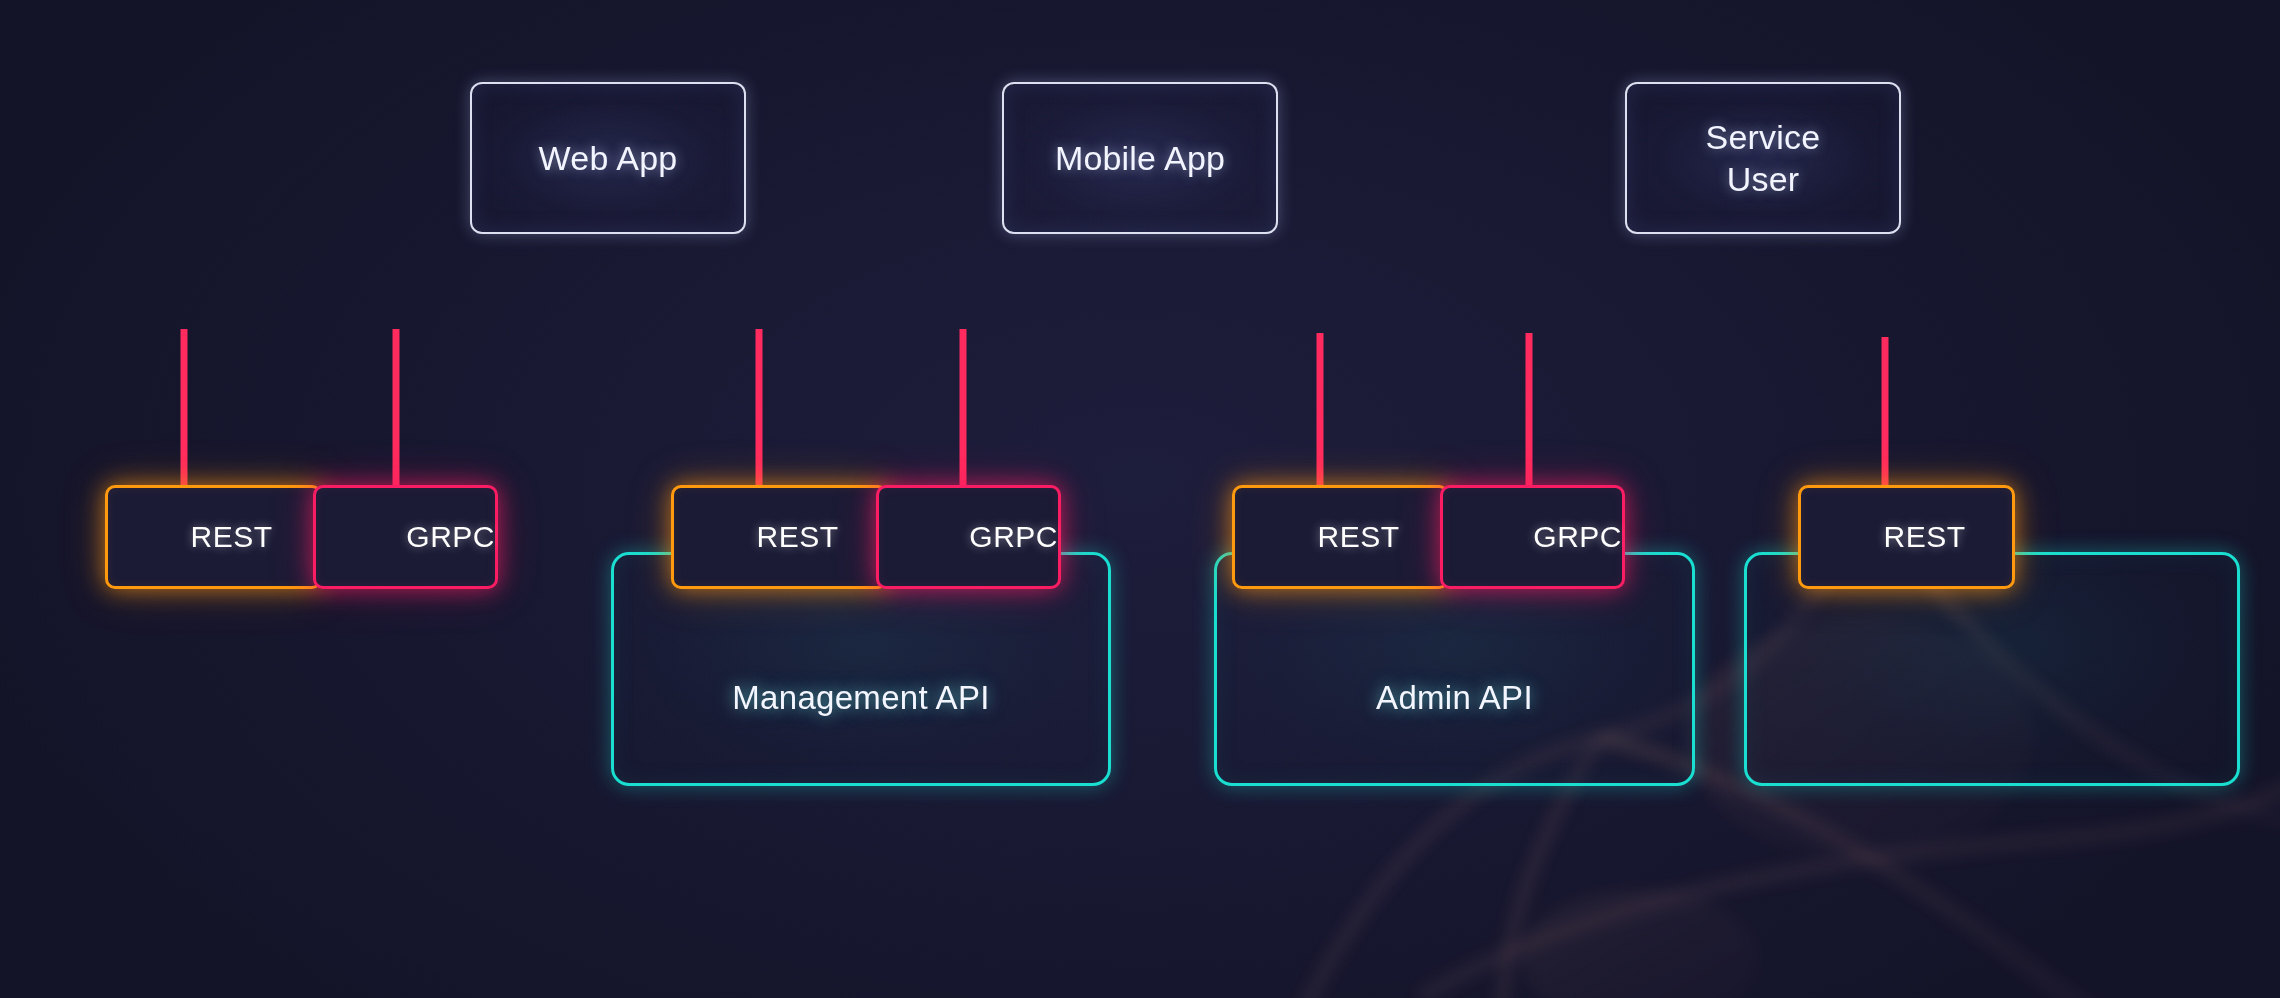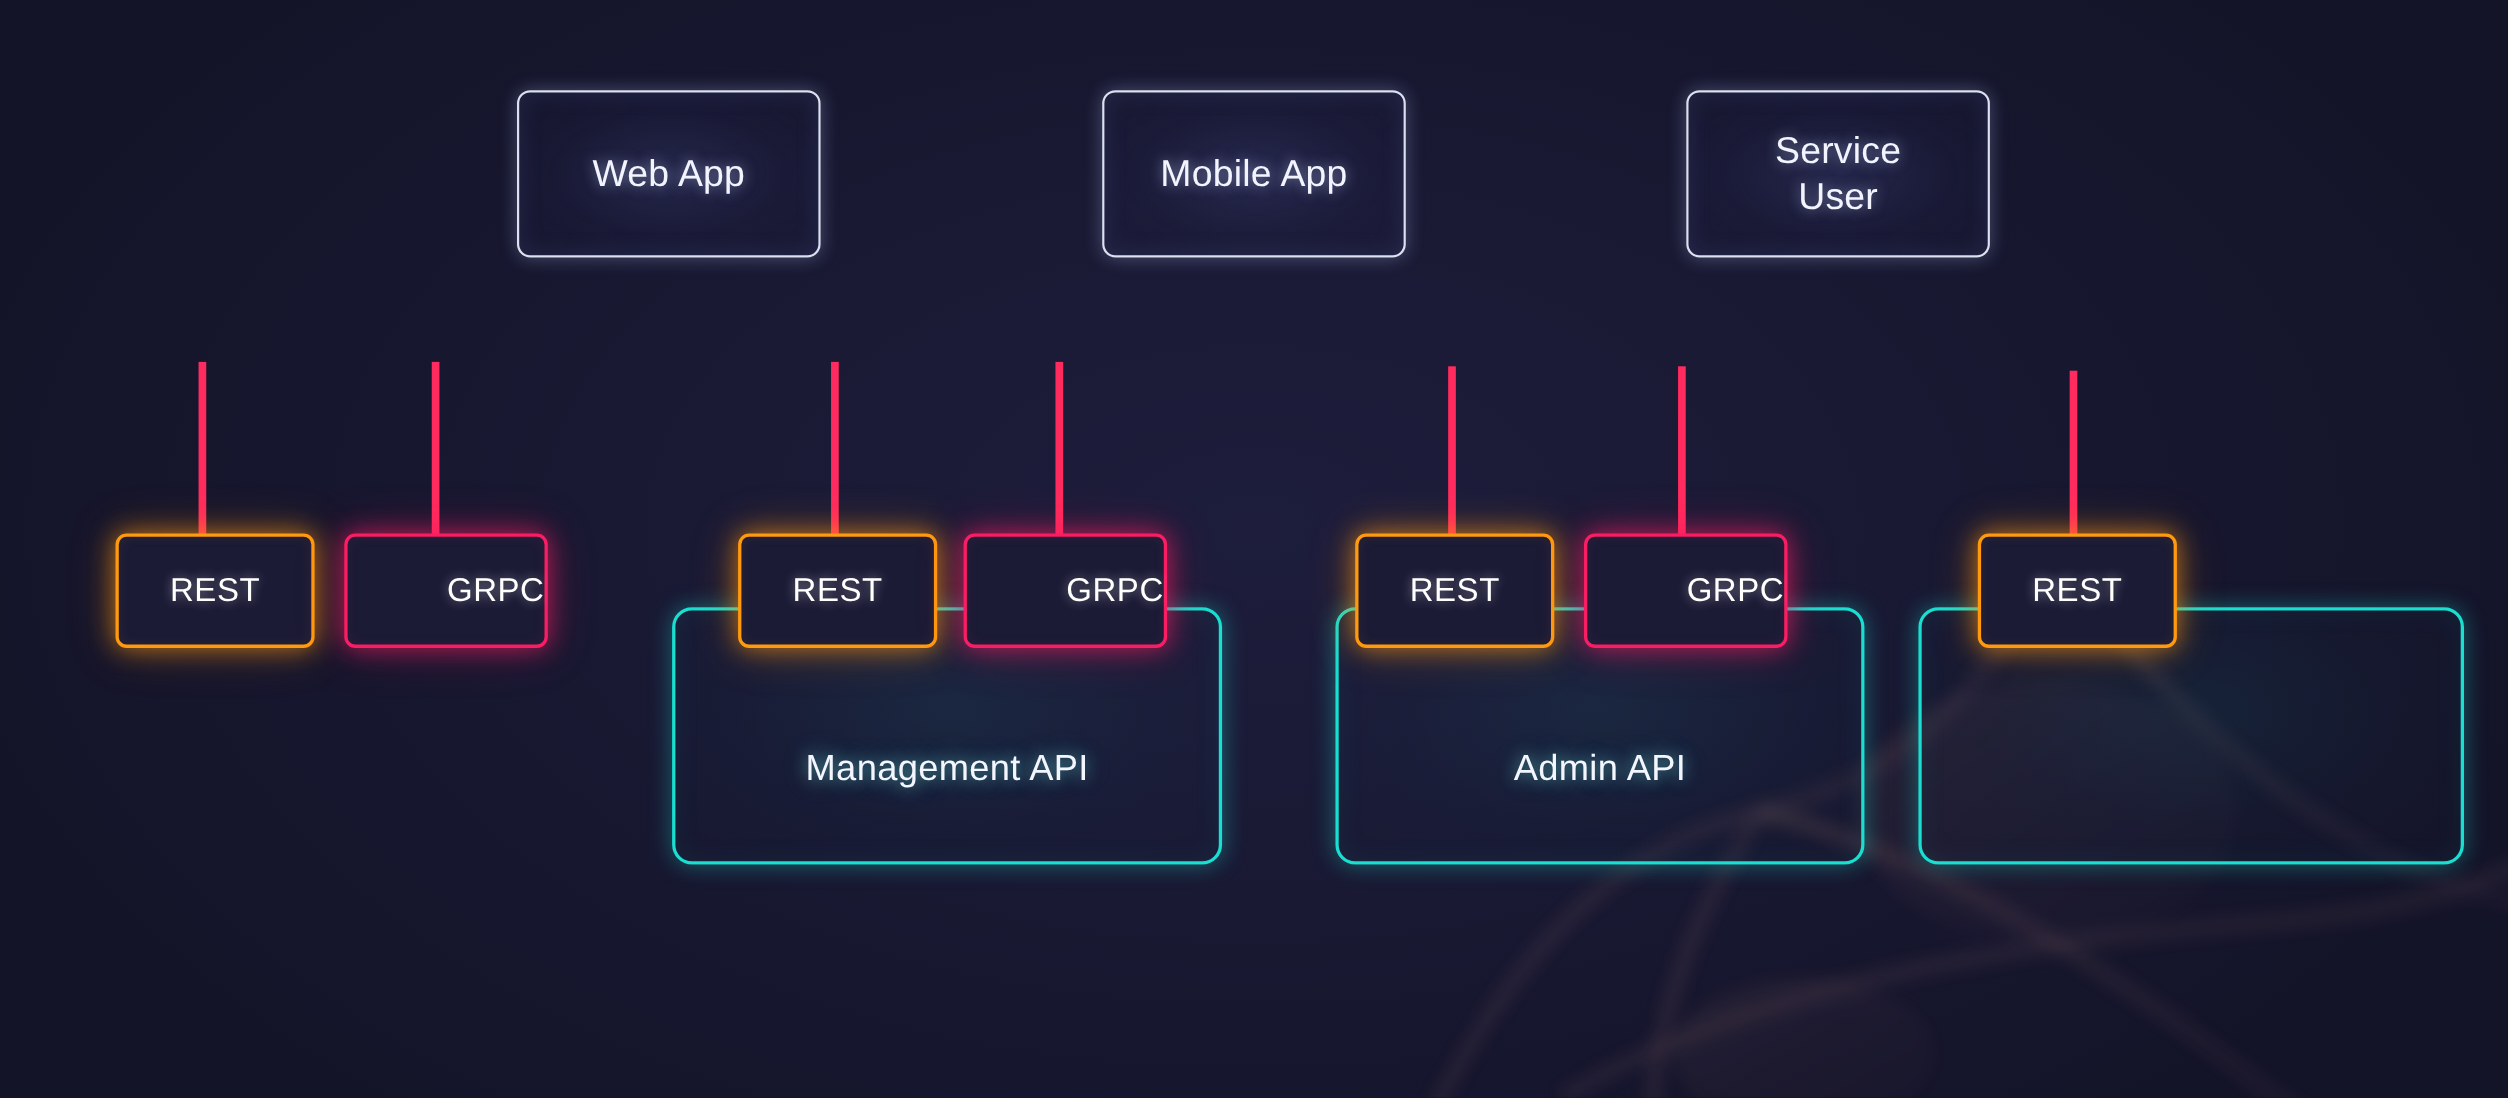--- a/index.html
+++ b/index.html
@@ -64,20 +64,21 @@
     font-size:30px;
     font-weight:300;
     letter-spacing:.5px;
     background:#1b1b36;
     z-index:5;
   }
   .proto span{text-shadow:0 0 10px rgba(255,255,255,.45);}
   .proto.rest{
     border:3px solid #ff9a0f;
     box-shadow:0 0 22px rgba(255,150,15,.62), 0 0 44px rgba(255,140,10,.28), inset 0 0 12px rgba(255,160,40,.07);
+    padding-left:36px;
   }
   .proto.grpc{
     border:3px solid #fb1d63;
     box-shadow:0 0 22px rgba(251,29,99,.62), 0 0 44px rgba(240,25,95,.28), inset 0 0 12px rgba(255,60,120,.07);
     justify-content:flex-end;
   }
 
   
   .arrow{position:absolute;z-index:4;pointer-events:none;}
   .arrow svg{display:block;overflow:visible;}
@@ -113,21 +114,21 @@
   </div>
 
   <div class="client-box" style="left:470px;top:82px;width:272px;height:148px;">
     <span>Web App</span>
   </div>
 
   <div class="client-box" style="left:1002px;top:82px;width:272px;height:148px;">
     <span>Mobile App</span>
   </div>
 
-  <div class="client-box" style="left:1533px;top:82px;width:272px;height:148px;flex-direction:column;">
+  <div class="client-box" style="left:1625px;top:82px;width:272px;height:148px;flex-direction:column;">
     <span>Service</span>
     <span>User</span>
   </div>
 
   <div class="arrow" style="left:159px;top:329px;">
     <svg width="50" height="222" viewBox="0 0 50 222">
       <rect x="21.5" y="0" width="7" height="180" fill="#ff2b5e"></rect>
       <path d="M 4 168 L 25 222 L 46 168 L 25 190 Z" fill="#ff2b5e"></path>
     </svg>
   </div>

